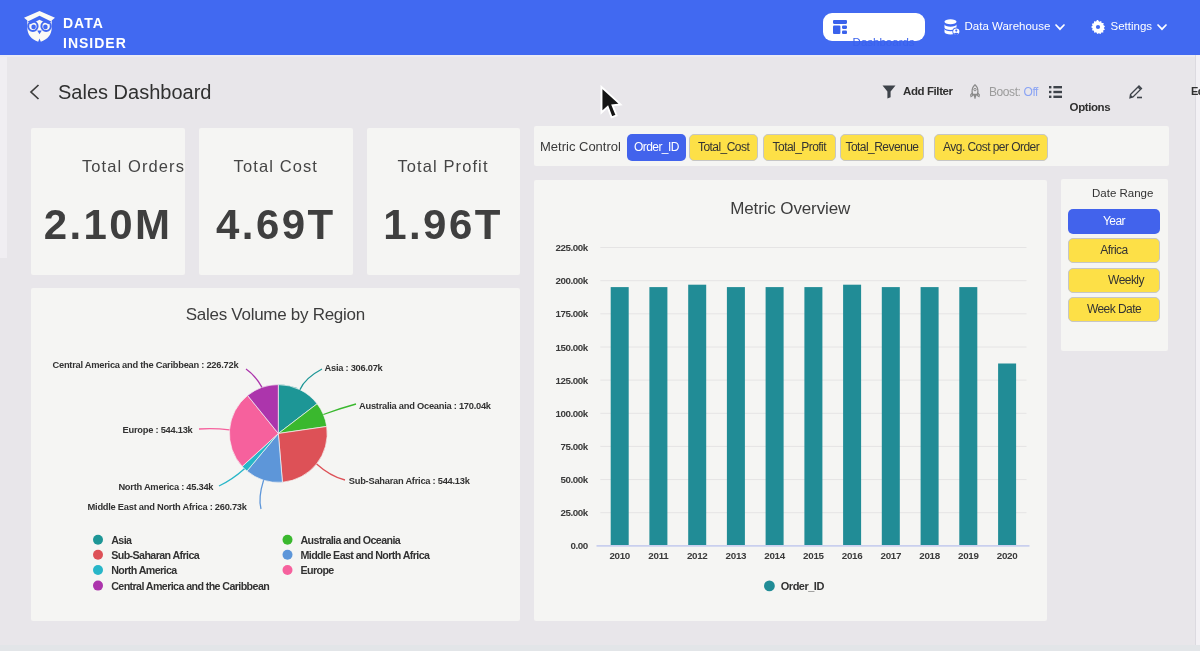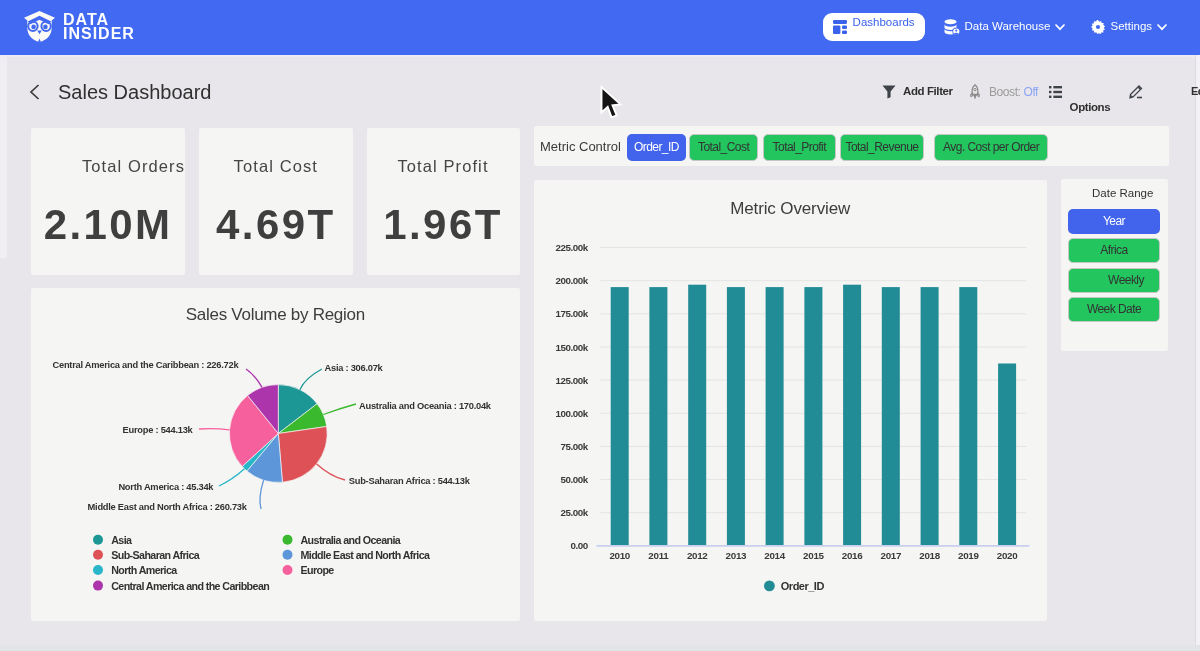--- a/index.html
+++ b/index.html
@@ -1,46 +1,46 @@
 <!DOCTYPE html>
 <html><head>
 <meta charset="utf-8">
 <style>
 *{margin:0;padding:0;box-sizing:border-box;}
 html,body{width:1200px;height:651px;overflow:hidden;}
 body{font-family:"Liberation Sans", sans-serif;background:#e8e6ea;position:relative;}
 .abs{position:absolute;white-space:nowrap;}
 .card{position:absolute;background:#f5f5f3;border-radius:2px;}
-.btn{position:absolute;background:#22c55e;border:1px solid #c6c6c6;border-radius:5px;color:#333;font-size:12px;letter-spacing:-0.55px;display:flex;align-items:center;justify-content:center;white-space:nowrap;}
+.btn{position:absolute;background:#fde047;border:1px solid #c6c6c6;border-radius:5px;color:#333;font-size:12px;letter-spacing:-0.55px;display:flex;align-items:center;justify-content:center;white-space:nowrap;}
 .btnb{position:absolute;background:#4263ec;border-radius:5px;color:#fff;font-size:12px;letter-spacing:-0.55px;display:flex;align-items:center;justify-content:center;white-space:nowrap;}
 </style>
 </head>
 <body>
 
 <div class="abs" style="left:0;top:0;width:1200px;height:55px;background:#4169f1;"></div>
 
 <svg class="abs" style="left:24px;top:10px;" width="31" height="32" viewBox="0 0 31 32">
   <path d="M15.5 1 L31 7.8 L27.7 10.6 L27.7 17.5 C27.7 25 23.4 29.4 16.8 31.8 L15.5 28.4 L14.2 31.8 C7.6 29.4 3.3 25 3.3 17.5 L3.3 10.6 L0 7.8 Z" fill="#fbfaf6"></path>
   <path d="M3.8 11.6 L15.5 5.8 L27.2 11.6 L24.5 14.2 L15.5 9.8 L6.5 14.2 Z" fill="#4169f1"></path>
   <circle cx="8.9" cy="16.2" r="4.7" fill="none" stroke="#4169f1" stroke-width="2"></circle>
   <circle cx="22.1" cy="16.2" r="4.7" fill="none" stroke="#4169f1" stroke-width="2"></circle>
   <circle cx="9.6" cy="16.9" r="2.3" fill="#4169f1"></circle>
   <circle cx="21.4" cy="16.9" r="2.3" fill="#4169f1"></circle>
   <path d="M13.2 20.6 L17.8 20.6 L15.5 24.2 Z" fill="#4169f1"></path>
 </svg>
-<div class="abs" style="left:63px;top:12.5px;color:#fff;font-size:16px;font-weight:bold;letter-spacing:1px;line-height:14px;">DATA<br>INSIDER</div>
+<div class="abs" style="left:63px;top:12.5px;color:#fff;font-size:14px;font-weight:bold;letter-spacing:1px;line-height:20px;">DATA<br>INSIDER</div>
 
 <div class="abs" style="left:823px;top:12.5px;width:102px;height:28.5px;background:#fff;border-radius:9px;"></div>
 <svg class="abs" style="left:832.5px;top:20px;" width="14" height="14" viewBox="0 0 14 14">
   <rect x="0" y="0" width="14" height="3.9" rx="1.1" fill="#3a62ec"></rect>
   <rect x="0" y="5.4" width="7.4" height="8.6" rx="1.1" fill="#3a62ec"></rect>
   <rect x="9" y="5.4" width="5" height="3.5" rx="1.1" fill="#3a62ec"></rect>
   <rect x="9" y="10.5" width="5" height="3.5" rx="1.1" fill="#3a62ec"></rect>
 </svg>
-<div class="abs" style="left:852.6px;top:16px;color:#3a62ec;font-size:11.5px;font-weight:500;">Dashboards</div>
+<div class="abs" style="left:852.6px;top:36px;color:#3a62ec;font-size:11.5px;font-weight:500;">Dashboards</div>
 
 <svg class="abs" style="left:944px;top:19px;" width="17" height="17" viewBox="0 0 17 17">
   <ellipse cx="6.5" cy="2.8" rx="6" ry="2.5" fill="#fff"></ellipse>
   <path d="M.5 5.2 A6 2.5 0 0 0 12.5 5.2 L12.5 8.4 A6 2.5 0 0 1 .5 8.4 Z" fill="#fff"></path>
   <path d="M.5 9.8 A6 2.5 0 0 0 12.5 9.8 L12.5 13 A6 2.5 0 0 1 .5 13 Z" fill="#fff"></path>
   <circle cx="12.3" cy="12.5" r="3.9" fill="#4169f1"></circle>
   <circle cx="12.3" cy="12.5" r="3.1" fill="#fff"></circle>
   <circle cx="12.3" cy="11.6" r="1.1" fill="#4169f1"></circle>
   <path d="M9.9 14.8 A3.1 3.1 0 0 1 14.7 14.8 A3.1 3.1 0 0 1 9.9 14.8 Z" fill="#4169f1"></path>
 </svg>

